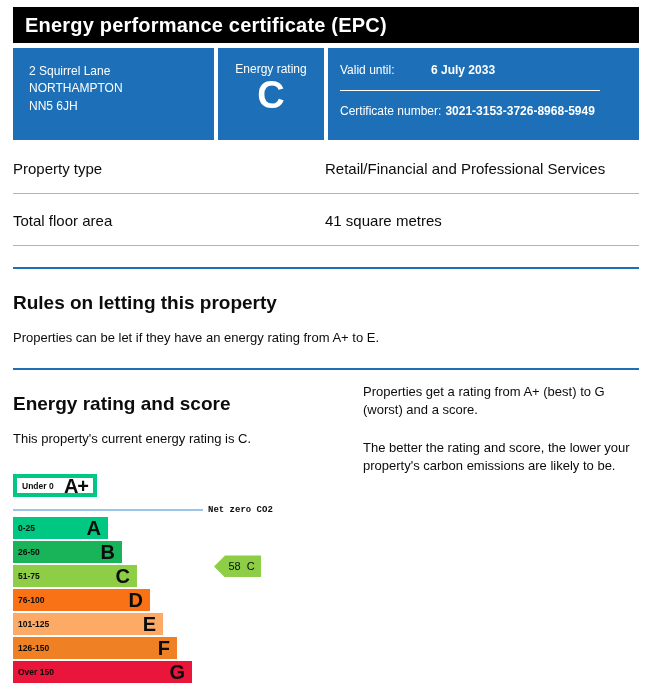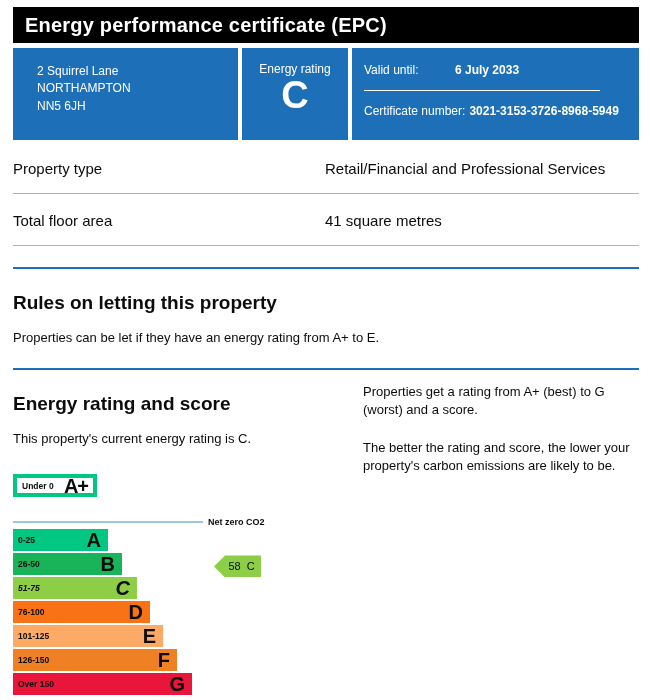--- a/index.html
+++ b/index.html
@@ -21,21 +21,21 @@
   
   .header-bar{
     height:36px;background:var(--header-bg);
     display:flex;align-items:center;padding-left:12px;margin-bottom:5px;
   }
   .header-bar h1{color:#ffffff;font-size:20px;font-weight:bold;letter-spacing:.2px;}
 
   
   .summary{display:flex;gap:4px;height:92px;}
   .summary > div{background:var(--accent-blue);color:#ffffff;}
-  .summary-address{width:225px;padding:15px 0 0 24px;font-size:12px;line-height:1.45;}
+  .summary-address{width:201px;padding:15px 0 0 16px;font-size:12px;line-height:1.45;}
   .summary-rating{width:106px;text-align:center;padding-top:14px;}
   .summary-rating .rating-label{font-size:12px;}
   .summary-rating .rating-letter{font-size:38px;font-weight:bold;line-height:1.05;}
   .summary-valid{flex:1;padding:15px 12px 0 12px;font-size:12px;}
   .valid-row{display:flex;}
   .valid-row .lbl{width:91px;}
   .valid-row .val{font-weight:bold;}
   .white-line{border:none;border-top:1px solid #ffffff;margin:13px 27px 13px 0;}
   .cert-row .lbl{margin-right:4px;}
   .cert-row .val{font-weight:bold;}
@@ -62,21 +62,21 @@
 
   
   .epc-chart{position:relative;margin-top:26px;}
   .aplus-box{
     height:23px;border:4px solid #404040;background:#ffffff;
     display:flex;align-items:center;
   }
   .band-range{font-size:8.5px;font-weight:bold;padding-left:5px;white-space:nowrap;}
   .band-letter{font-size:20px;font-weight:bold;margin-left:auto;padding-right:7px;line-height:1;}
   .aplus-box .band-letter{padding-right:5px;letter-spacing:-1px;}
-  .netzero-row{display:flex;align-items:center;margin:20px 0 3px 0;height:9px;}
+  .netzero-row{display:flex;align-items:center;margin:8px 0 3px 0;height:9px;font-family:Liberation Mono, monospace;}
   .netzero-line{width:190px;height:2px;background:var(--netzero-line);}
   .netzero-label{font-size:9px;font-weight:bold;margin-left:5px;white-space:nowrap;}
   .band-row{height:22px;margin-bottom:2px;display:flex;align-items:center;}
   .marker{
     position:absolute;left:201px;top:81px;width:47px;height:22px;
     display:flex;align-items:center;justify-content:center;
     font-size:11px;font-weight:normal;color:#0b0c0c;
     clip-path:polygon(0 50%,11px 0,100% 0,100% 100%,11px 100%);
     padding-left:8px;
   }
@@ -149,21 +149,21 @@
         </div>
         <div>
             <div class="band-row" style="width: 95px; background: rgb(0, 199, 129);">
               <span class="band-range">0-25</span>
               <span class="band-letter">A</span>
             </div>
             <div class="band-row" style="width: 109px; background: rgb(25, 180, 89);">
               <span class="band-range">26-50</span>
               <span class="band-letter">B</span>
             </div>
-            <div class="band-row" style="width: 124px; background: rgb(141, 206, 70); font-style: italic;">
+            <div class="band-row" style="width: 124px; background: rgb(141, 206, 70);">
               <span class="band-range">51-75</span>
               <span class="band-letter">C</span>
             </div>
             <div class="band-row" style="width: 137px; background: #f97316;">
               <span class="band-range">76-100</span>
               <span class="band-letter">D</span>
             </div>
             <div class="band-row" style="width: 150px; background: rgb(252, 170, 101);">
               <span class="band-range">101-125</span>
               <span class="band-letter">E</span>

